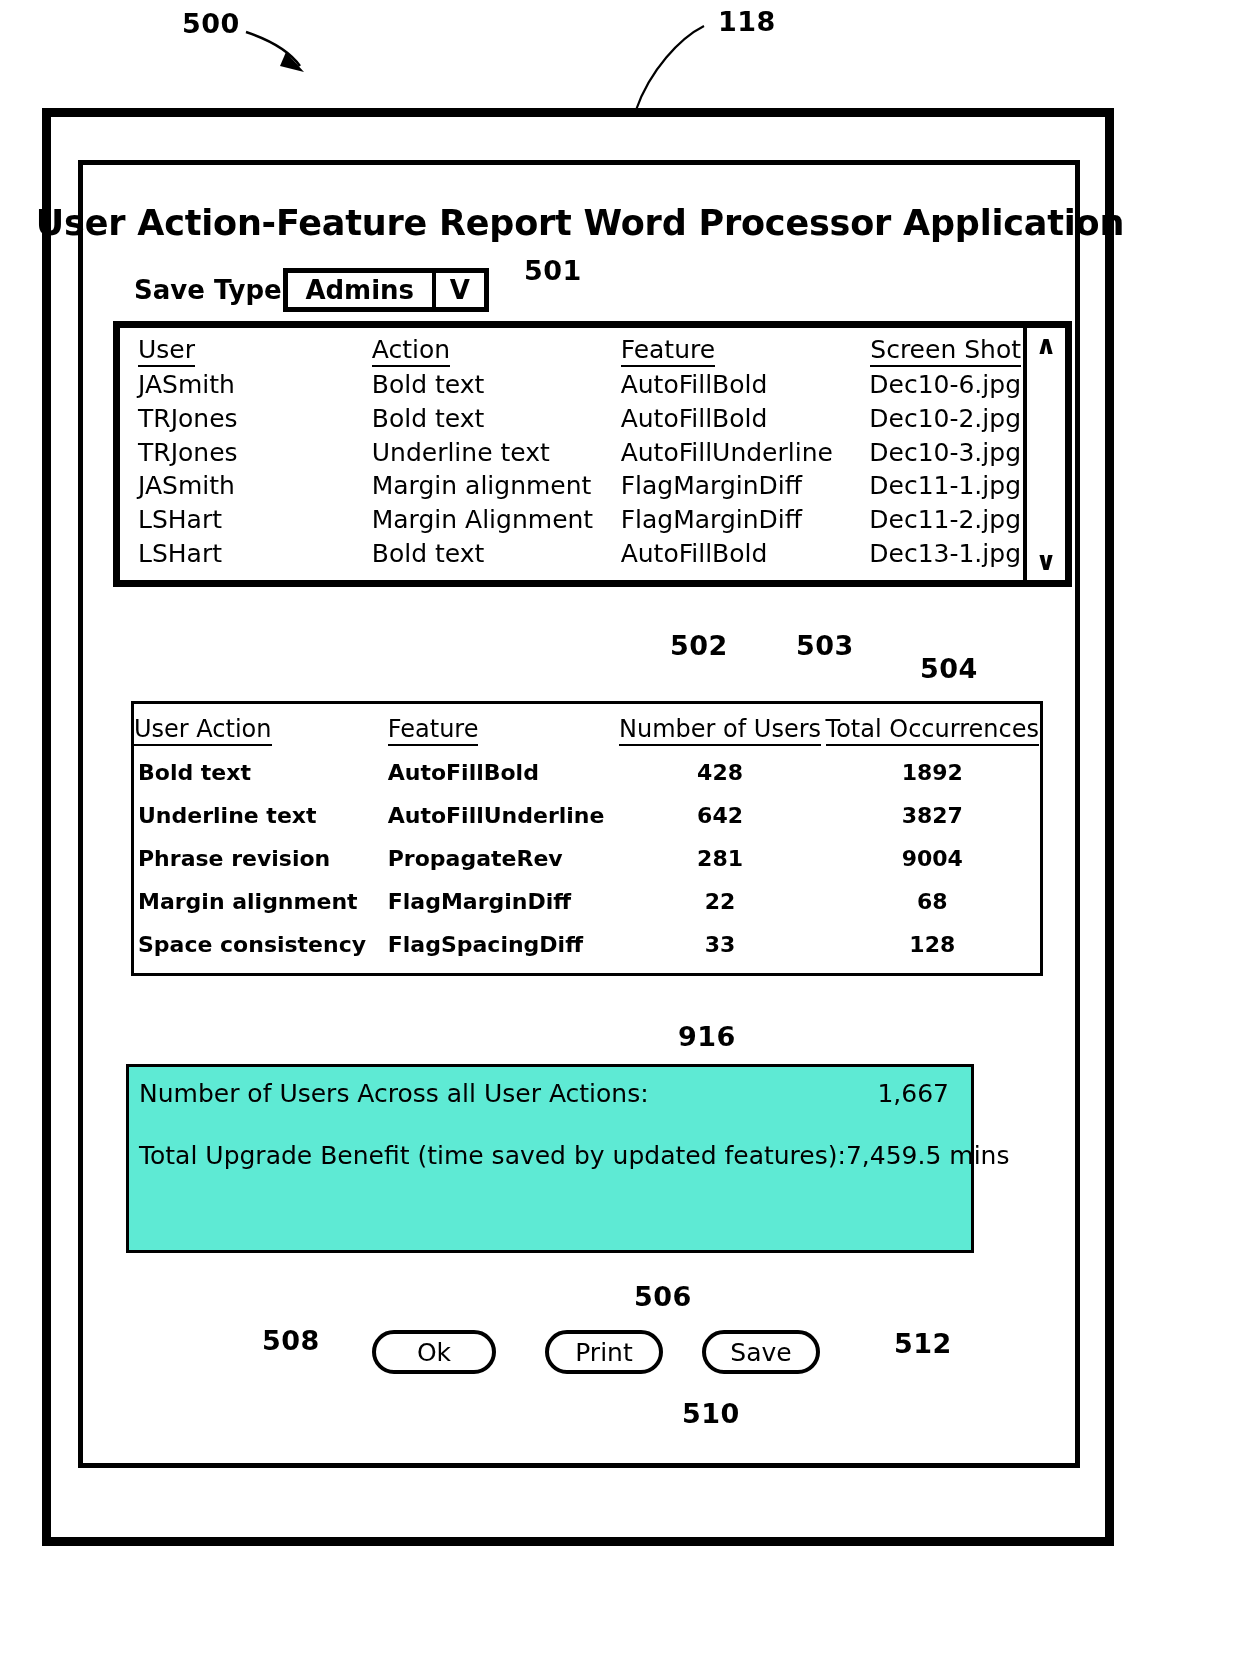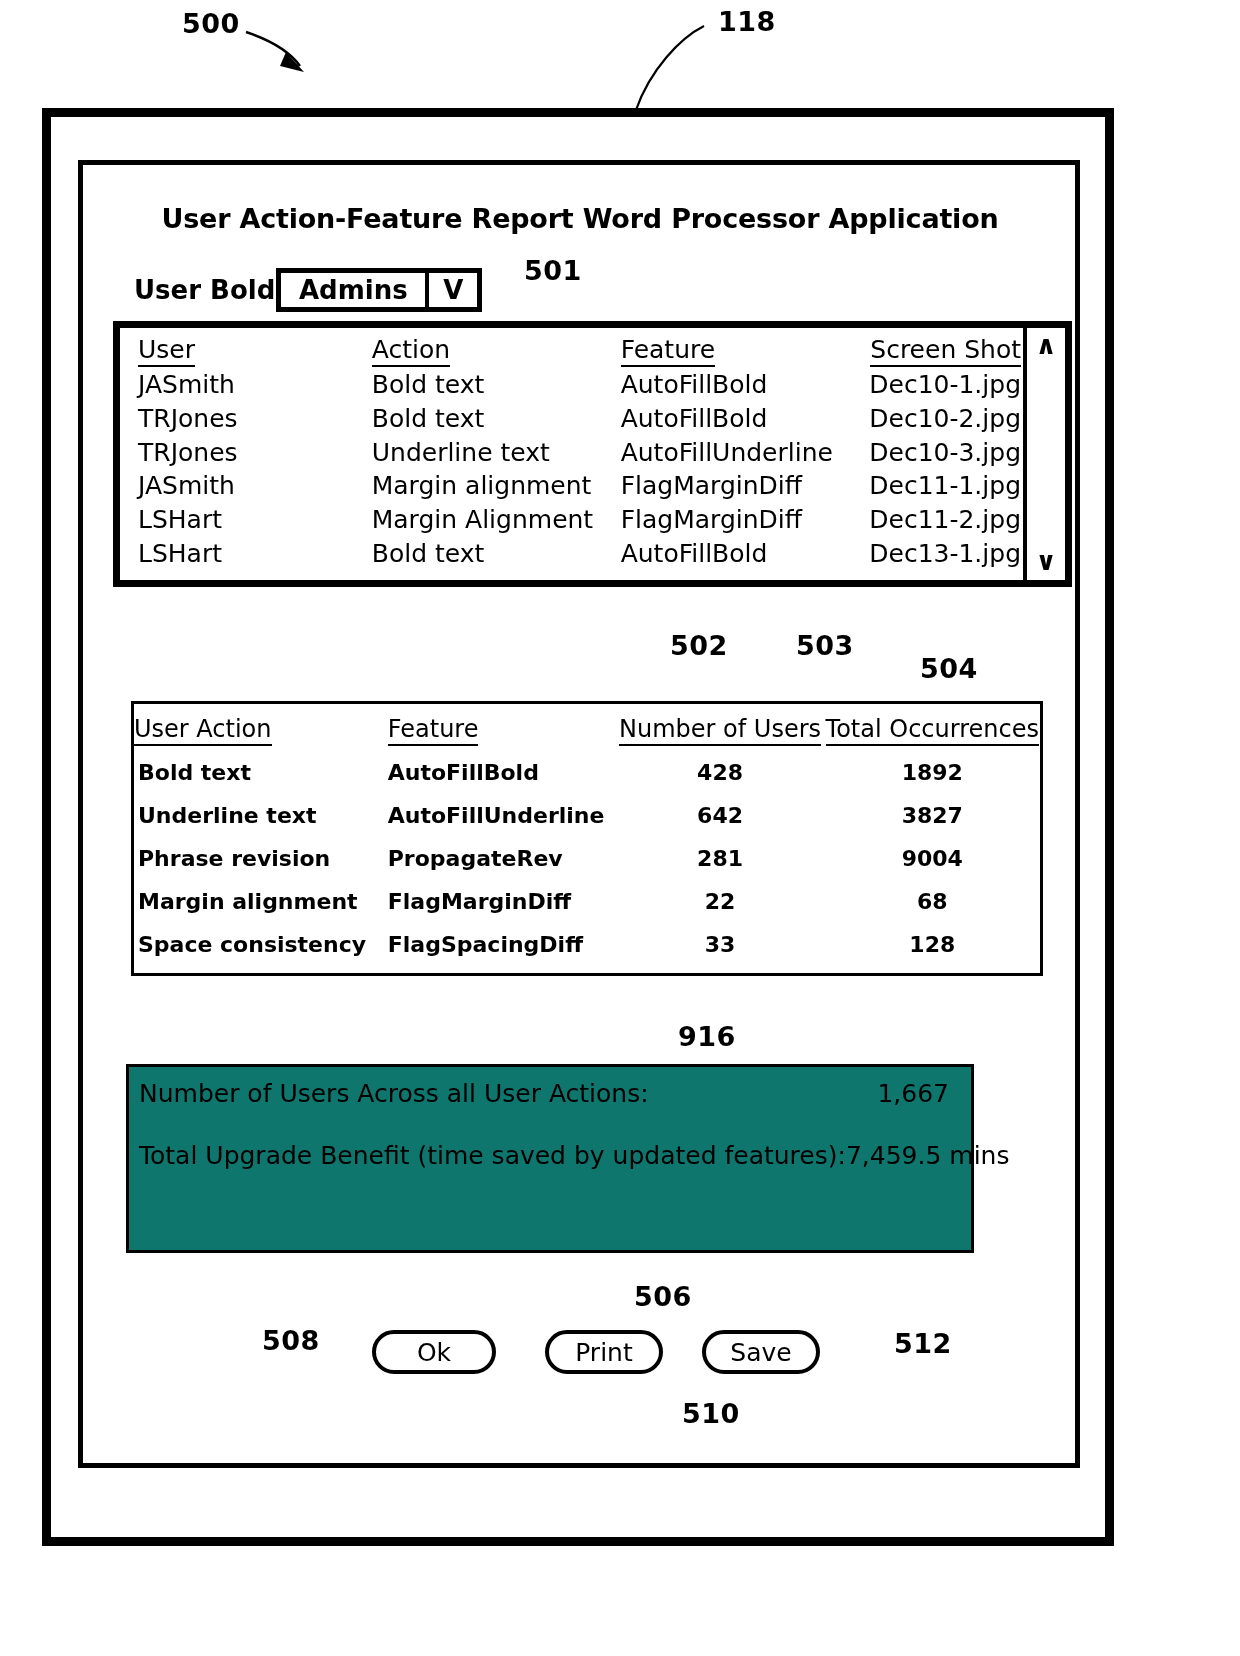--- a/index.html
+++ b/index.html
@@ -41,21 +41,21 @@
     width: 1002px; height: 1308px;
     border: 5px solid #000;
     background: #fff;
   }
 
   
   .app-title {
     position: absolute;
     left: 0; top: 203px; width: 1160px;
     text-align: center;
-    font-size: 27px;
+    font-size: 35px;
     font-weight: bold;
     letter-spacing: -0.2px;
   }
 
   
   .usertype-row {
     position: absolute;
     left: 134px; top: 268px;
     display: flex; align-items: stretch;
   }
@@ -178,21 +178,21 @@
   .agg-box td.agg-c1 { padding-left: 4px; }
   .agg-box th.agg-c2 { text-align: left; padding-left: 0; }
   .agg-box td.agg-c2 { padding-left: 0; }
 
   
   .totals-box {
     position: absolute;
     left: 126px; top: 1064px;
     width: 848px; height: 189px;
     border: 3px solid #000;
-    background: #0f766e;
+    background: #5eead4;
     padding: 12px 22px 0 10px;
   }
   .totals-row {
     display: flex;
     align-items: baseline;
     font-size: 25px;
     height: 62px;
   }
   .totals-label { flex: 1 1 auto; white-space: nowrap; }
   .totals-value { flex: 0 0 auto; white-space: nowrap; text-align: right; }
@@ -246,21 +246,21 @@
 
 <div class="ref" id="ref-500" style="left:182px; top:8px;">500</div>
 <div class="ref" id="ref-118" style="left:718px; top:6px;">118</div>
 
 <div class="device-frame"></div>
 <div class="screen-frame"></div>
 
 <div class="app-title">User Action-Feature Report Word Processor Application</div>
 
 <div class="usertype-row">
-  <div class="usertype-label">User Bold</div>
+  <div class="usertype-label">Save Type</div>
   <div class="dropdown">
     <div class="dropdown-value">Admins</div>
     <div class="dropdown-caret">V</div>
   </div>
 </div>
 <div class="ref" id="ref-501" style="left:524px; top:255px;">501</div>
 
 <div class="detail-box">
   <div class="detail-table">
     <table>
@@ -270,21 +270,21 @@
           <th class="col-action"><span>Action</span></th>
           <th class="col-feature"><span>Feature</span></th>
           <th class="col-shot"><span>Screen Shot</span></th>
         </tr>
       </thead>
       <tbody>
         <tr>
           <td class="col-user">JASmith</td>
           <td class="col-action">Bold text</td>
           <td class="col-feature">AutoFillBold</td>
-          <td class="col-shot">Dec10-1.jpg</td>
+          <td class="col-shot">Dec10-6.jpg</td>
         </tr>
         <tr>
           <td class="col-user">TRJones</td>
           <td class="col-action">Bold text</td>
           <td class="col-feature">AutoFillBold</td>
           <td class="col-shot">Dec10-2.jpg</td>
         </tr>
         <tr>
           <td class="col-user">TRJones</td>
           <td class="col-action">Underline text</td>

